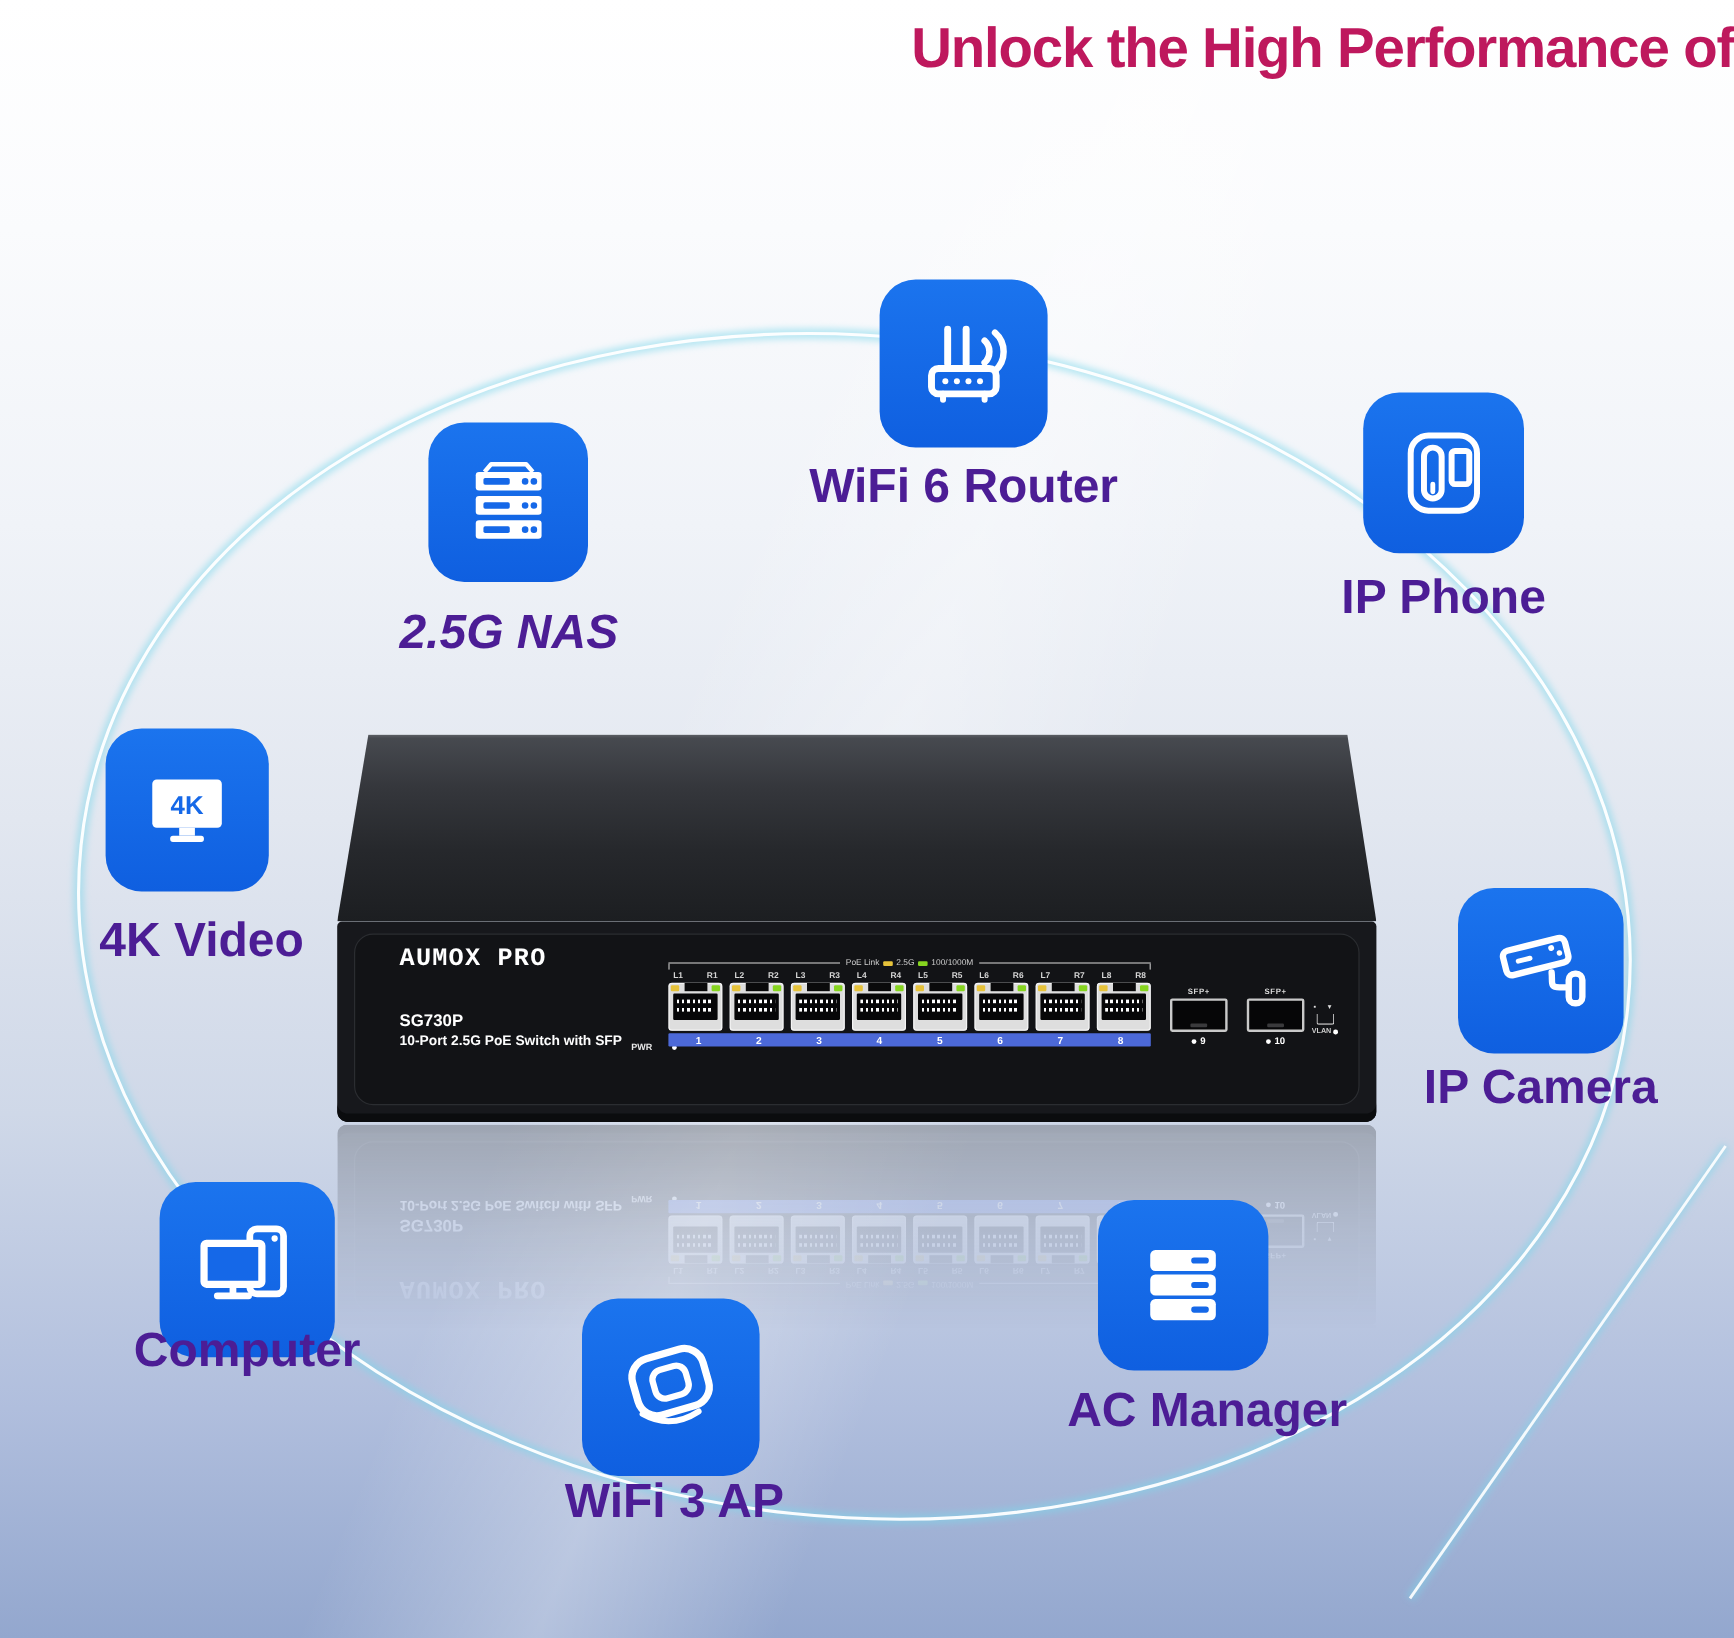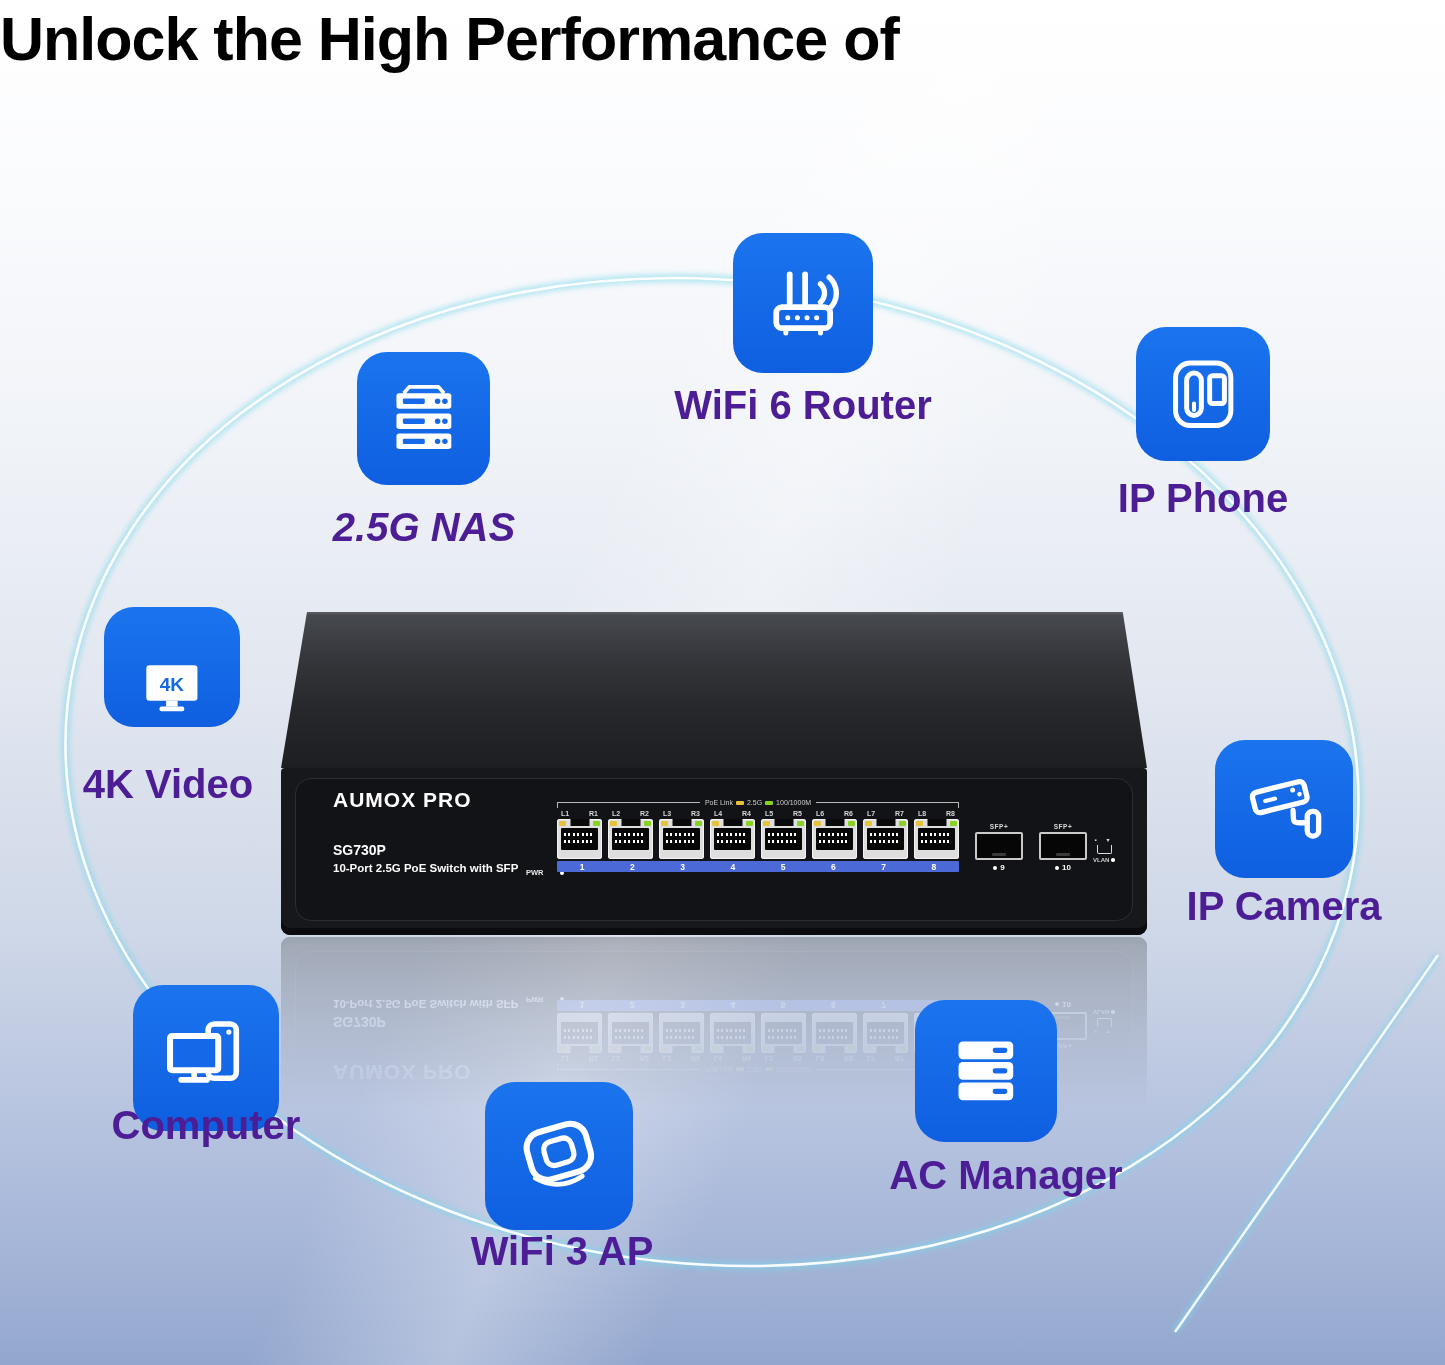--- a/index.html
+++ b/index.html
@@ -6,35 +6,35 @@
   body{
     width:1445px;height:1365px;position:relative;overflow:hidden;
     font-family:"Liberation Sans", sans-serif;
     background:linear-gradient(180deg,#ffffff 0%,#fafbfd 14%,#f0f3f8 32%,#e2e7f0 50%,#cfd8e8 68%,#b0bedd 86%,#93a7ce 100%);
   }
   .beam{position:absolute;inset:0;z-index:0;
     background:linear-gradient(112deg,rgba(255,255,255,0) 40%,rgba(255,255,255,.30) 50%,rgba(255,255,255,0) 60%);}
   .ring-svg{position:absolute;inset:0;z-index:1;}
 
   
-  .title{position:absolute;top:0;left:0;right:0;text-align:left;z-index:5;
-    color:#000000;font-weight:bold;font-size:61px;letter-spacing:-1px;line-height:79px;}
+  .title{position:absolute;top:0;left:0;right:0;text-align:right;z-index:5;
+    color:#be185d;font-weight:bold;font-size:47px;letter-spacing:-1px;line-height:79px;}
 
   
   .tile{position:absolute;z-index:4;border-radius:30px;
     background:linear-gradient(180deg,#1b74ee,#0f5fe0);
     display:flex;align-items:center;justify-content:center;}
   .tile svg{width:66%;height:66%;}
   .dev-label{position:absolute;z-index:4;width:420px;text-align:center;
     color:#4c1d95;font-weight:bold;font-size:40px;}
 
   .t-router{left:733px;top:233px;width:140px;height:140px;}
   .t-phone{left:1136px;top:327px;width:134px;height:134px;}
   .t-nas{left:357px;top:352px;width:133px;height:133px;}
-  .t-4k{left:104px;top:607px;width:136px;height:120px;align-items:flex-end;}
+  .t-4k{left:88px;top:607px;width:136px;height:136px;}
   .t-camera{left:1215px;top:740px;width:138px;height:138px;}
   .t-ac{left:915px;top:1000px;width:142px;height:142px;}
   .t-ap{left:485px;top:1082px;width:148px;height:148px;}
   .t-computer{left:133px;top:985px;width:146px;height:146px;}
 
   .l-router{left:593px;top:383px;}
   .l-phone{left:993px;top:476px;}
   .l-nas{left:214px;top:505px;font-style:italic;}
   .l-4k{left:-42px;top:762px;}
   .l-camera{left:1074px;top:884px;}
@@ -49,21 +49,21 @@
     background:linear-gradient(180deg,#484b51 0%,#35373c 28%,#26282c 62%,#1c1e21 100%);
     clip-path:polygon(3% 0,97.2% 0,100% 100%,0 100%);
     box-shadow:inset 0 2px 2px rgba(255,255,255,.10);}
   .front-face{position:absolute;left:0;top:156px;width:866px;height:167px;
     background:#17181c;border-radius:4px 4px 9px 9px;
     box-shadow:inset 0 -7px 0 #0b0c0e;}
   .panel{position:absolute;left:14px;top:10px;right:14px;bottom:14px;
     background:#121316;border-radius:16px;border:1px solid #2b2d31;}
 
   .brand{position:absolute;left:37px;top:9px;color:#fff;font-weight:bold;
-    font-size:21px;letter-spacing:1px;}
+    font-size:21px;letter-spacing:1px;font-family:Liberation Mono, monospace;}
   .model{position:absolute;left:37px;top:63px;color:#fff;font-weight:bold;font-size:14px;}
   .desc{position:absolute;left:37px;top:83px;color:#fdfdfd;font-size:11.5px;font-weight:bold;}
   .pwr{position:absolute;left:230px;top:89px;color:#e8e8e8;font-size:7.5px;font-weight:bold;
     display:flex;align-items:center;gap:16px;}
   .pwr i{width:4px;height:4px;border-radius:50%;background:#fff;display:inline-block;}
 
   .ports-block{position:absolute;left:261px;top:20px;width:402px;}
   .poe-bracket{display:flex;align-items:flex-start;gap:5px;height:9px;}
   .bline{flex:1;border-top:1px solid #b9b9b9;height:6px;position:relative;margin-top:3px;}
   .bline::before{content:'';position:absolute;top:0;height:5px;border-left:1px solid #b9b9b9;}

